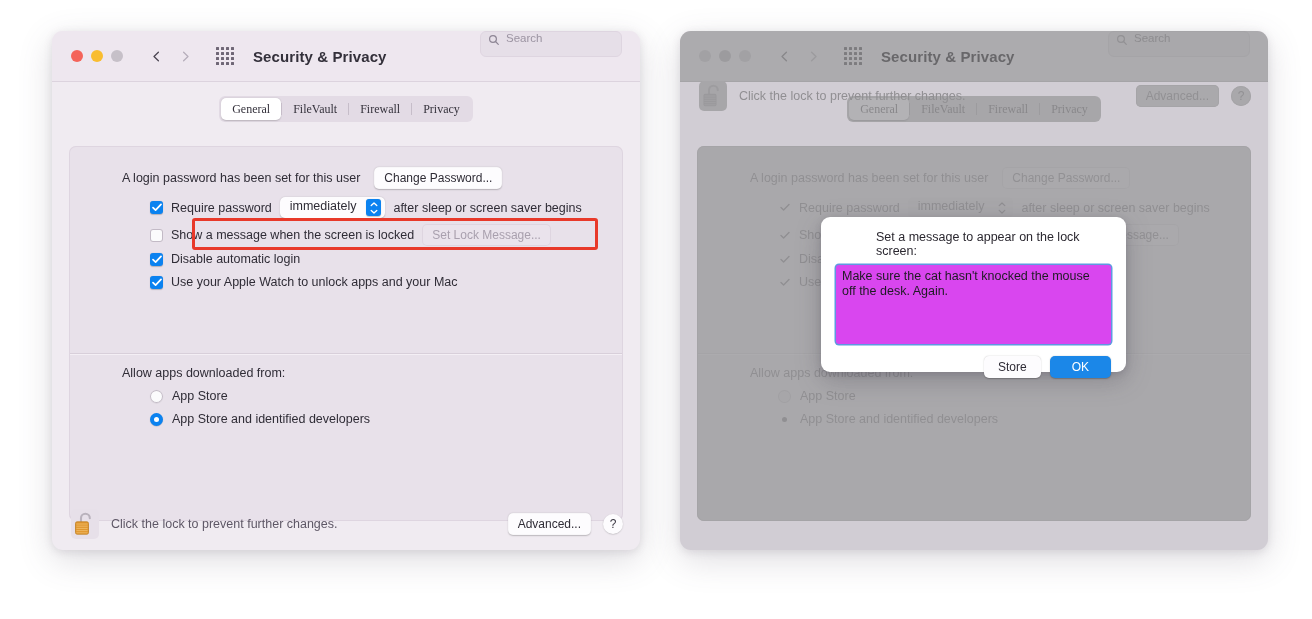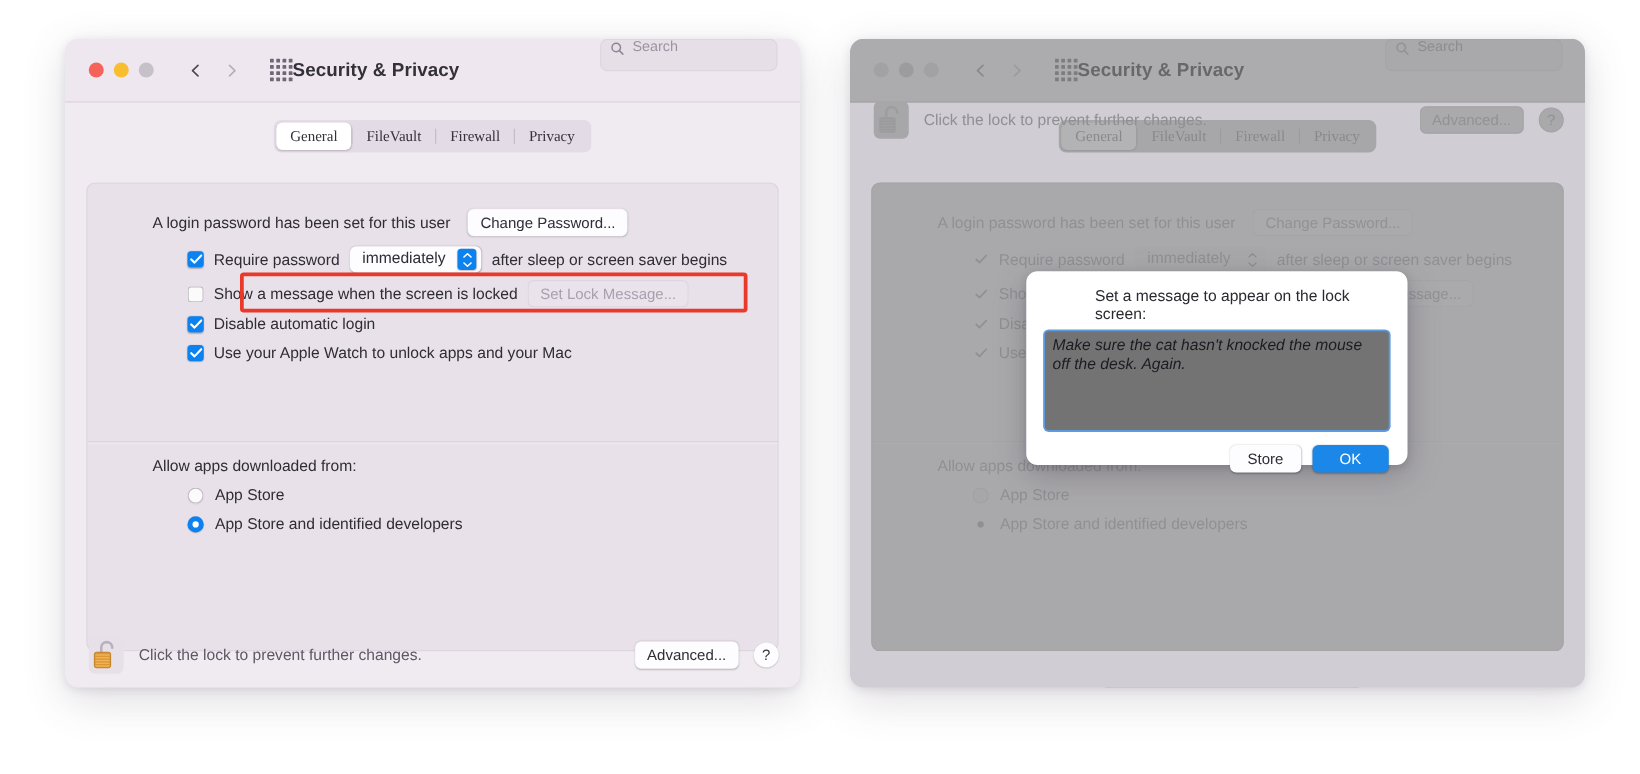--- a/index.html
+++ b/index.html
@@ -38,21 +38,21 @@
 
   .navarrows{ display:flex;gap:16px;margin-left:27px;align-items:center; }
   .chev{ width:13px;height:13px;position:relative; }
   .chev svg{ display:block; }
 
   .gridicon{ margin-left:24px; display:grid;grid-template-columns:repeat(4,3px);
              grid-template-rows:repeat(4,3px);gap:2px; }
   .gridicon i{ background:#6f6776;border-radius:.5px;display:block;width:3px;height:3px; }
 
   .wintitle{
-    font-size:15px;font-weight:700;color:#33303a;letter-spacing:.1px;
+    margin-left:19px;font-size:15px;font-weight:700;color:#33303a;letter-spacing:.1px;
   }
 
   .searchbox{
     position:absolute;right:18px;top:0;width:140px;height:24px;
     background:#e6dfe8;border:1px solid #ded5e0;border-radius:6px;
     display:flex;align-items:flex-start;
   }
   .searchbox .mag{ margin-left:7px;display:block; }
   .searchbox .sph{ margin-left:6px;font-size:11.5px;color:#9c94a2; }
 
@@ -158,24 +158,24 @@
 
   
   .sheet{
     position:absolute;left:141px;top:186px;width:305px;height:155px;
     background:#ffffff;border-radius:9px;
     box-shadow:0 8px 26px rgba(60,55,70,.30),0 2px 6px rgba(60,55,70,.18);
     padding:13px 15px 0 15px;box-sizing:border-box;
   }
   .sheet-label{ font-size:12.5px;color:#2b2830;font-weight:400;margin-left:40px; }
   .sheet-field{
-    margin-top:7px;height:79px;background:#737373;border-radius:3px;
+    margin-top:7px;height:79px;background:#d946ef;border-radius:3px;
     box-shadow:0 0 0 1.5px #5e9ae0;
     padding:4px 6px;box-sizing:border-box;
-    font-size:12.5px;color:#1d1b22;line-height:15px;font-style:italic;
+    font-size:12.5px;color:#1d1b22;line-height:15px;
   }
   .sheet-actions{
     margin-top:12px;display:flex;justify-content:flex-end;gap:9px;align-items:center;
   }
   .sbtn{
     font-size:12px;border-radius:5px;padding:4px 14px;white-space:nowrap;
   }
   .sbtn.cancel{ background:#fdfcfe;color:#2f2c36;box-shadow:0 .5px 1.4px rgba(0,0,0,.25); }
   .sbtn.ok{ background:#1b87e8;color:#ffffff;padding:4px 22px;box-shadow:0 .5px 1.4px rgba(0,0,0,.25); }
 </style>

